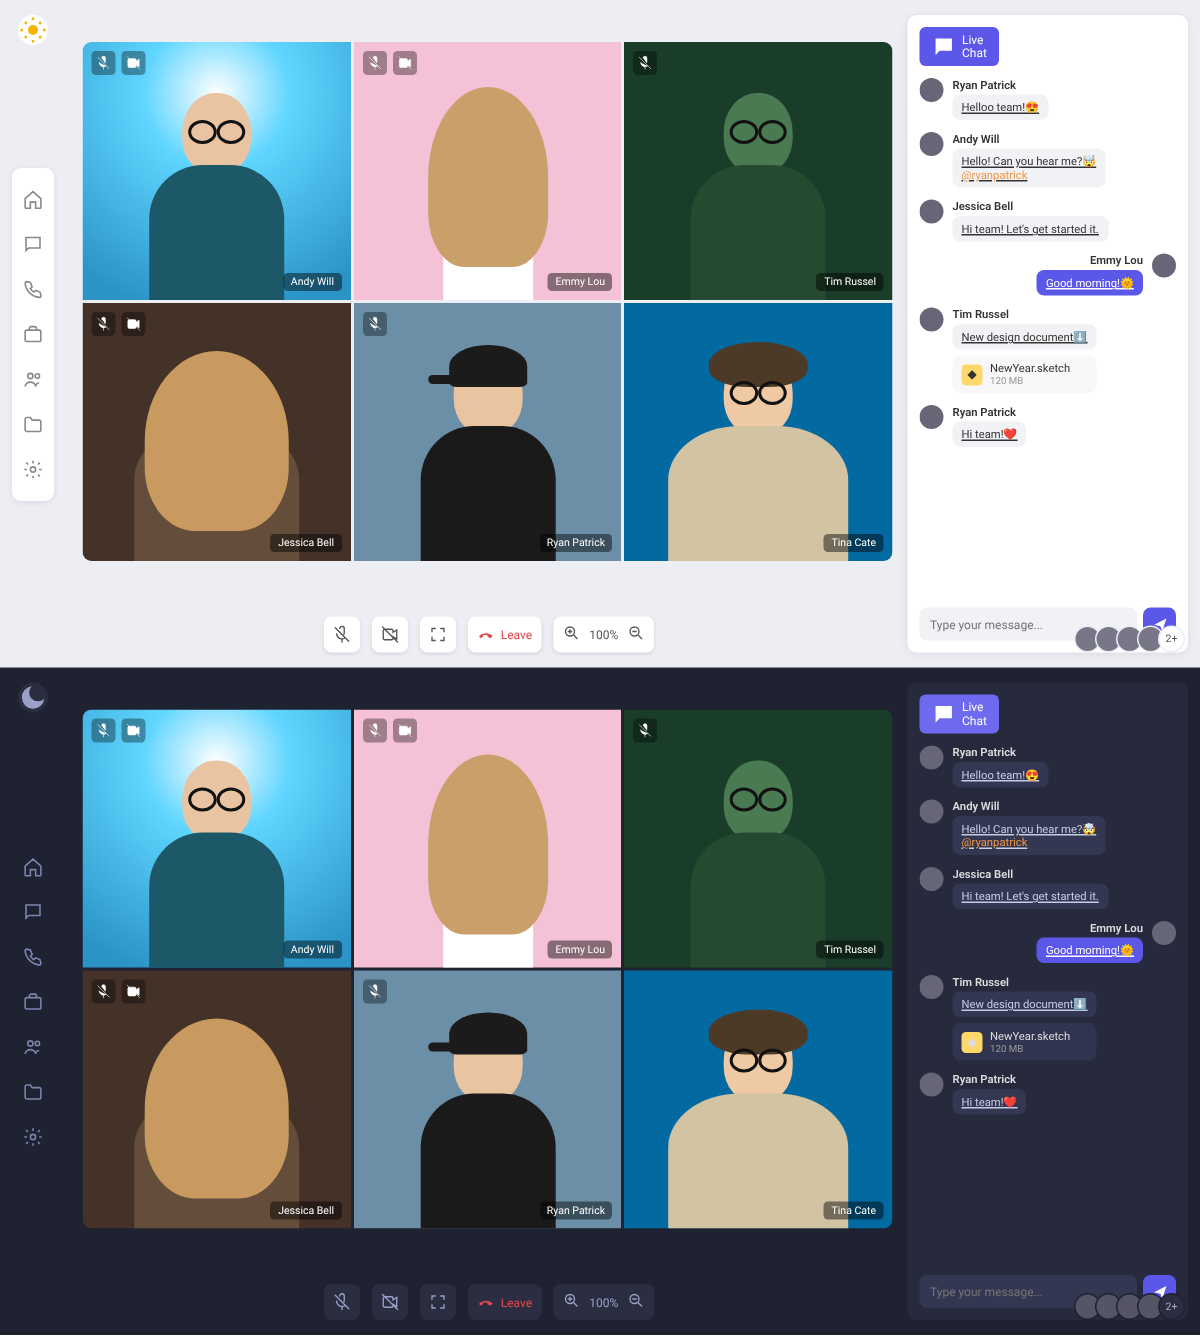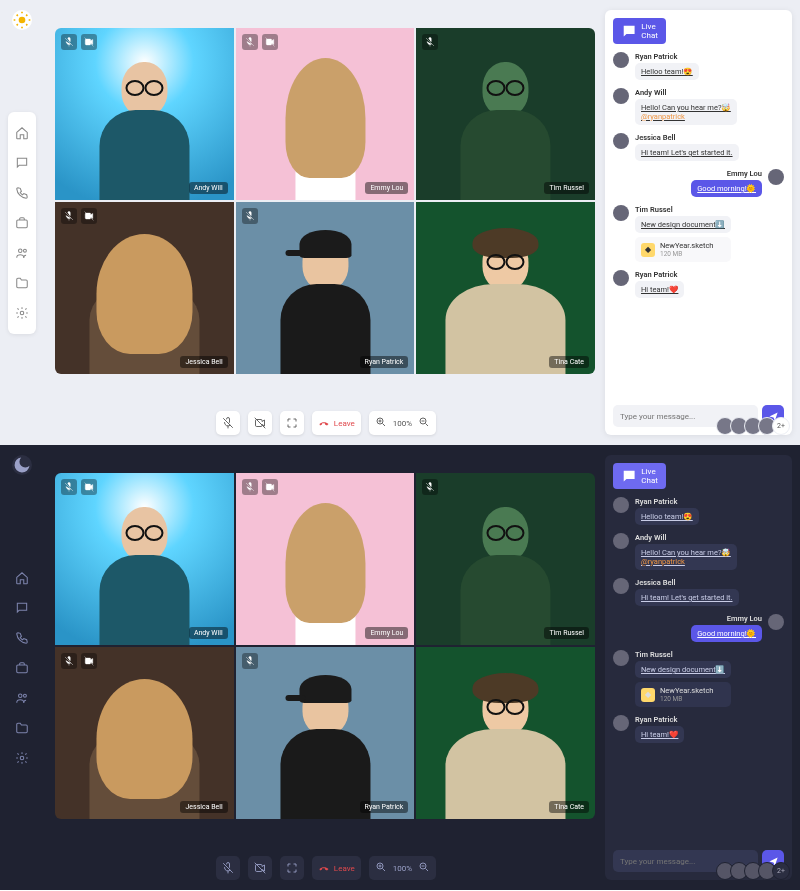--- a/index.html
+++ b/index.html
@@ -65,21 +65,21 @@
   .dark .stack .a{border-color:#1f2231;background:#556;}
   .stack .more{width:18px;height:18px;margin-left:-4px;border-radius:50%;display:flex;align-items:center;justify-content:center;font-size:7px;}
   .light .stack .more{background:#fff;color:#555;border:1.5px solid #eceef4;}
   .dark .stack .more{background:#2b2e41;color:#aab;border:1.5px solid #1f2231;}
   
   .p1{background:radial-gradient(circle at 50% 20%,#fff,#5fd5ff 30%,#2a94c7 90%);}
   .p2{background:#f5c1d6;}
   .p3{background:#1a3d2a;}
   .p4{background:#443228;}
   .p5{background:#6b8fa7;}
-  .p6{background:#14532d;}
+  .p6{background:#0369a1;}
   .person{position:absolute;left:50%;bottom:0;transform:translateX(-50%);width:70%;height:80%;}
   .head{width:46px;height:54px;border-radius:48% 48% 44% 44%;margin:0 auto;}
   .body{width:90px;height:90px;border-radius:40% 40% 0 0;margin:-6px auto 0;}
   .p1 .head{background:#e8c4a3;}.p1 .body{background:#1d5868;}
   .p2 .head{background:#f0cbaa;}.p2 .body{background:#fff;width:60px;}
   .p3 .head{background:#4a7a52;}.p3 .body{background:#264a30;}
   .p4 .head{background:#f3caa4;}.p4 .body{background:#644d3a;width:110px;}
   .p5 .head{background:#e9c4a0;}.p5 .body{background:#1a1a1a;}
   .p6 .head{background:#eec9a4;}.p6 .body{background:#d2c3a2;width:120px;}
   .glasses{position:absolute;top:18px;left:50%;transform:translateX(-50%);width:38px;height:12px;}

